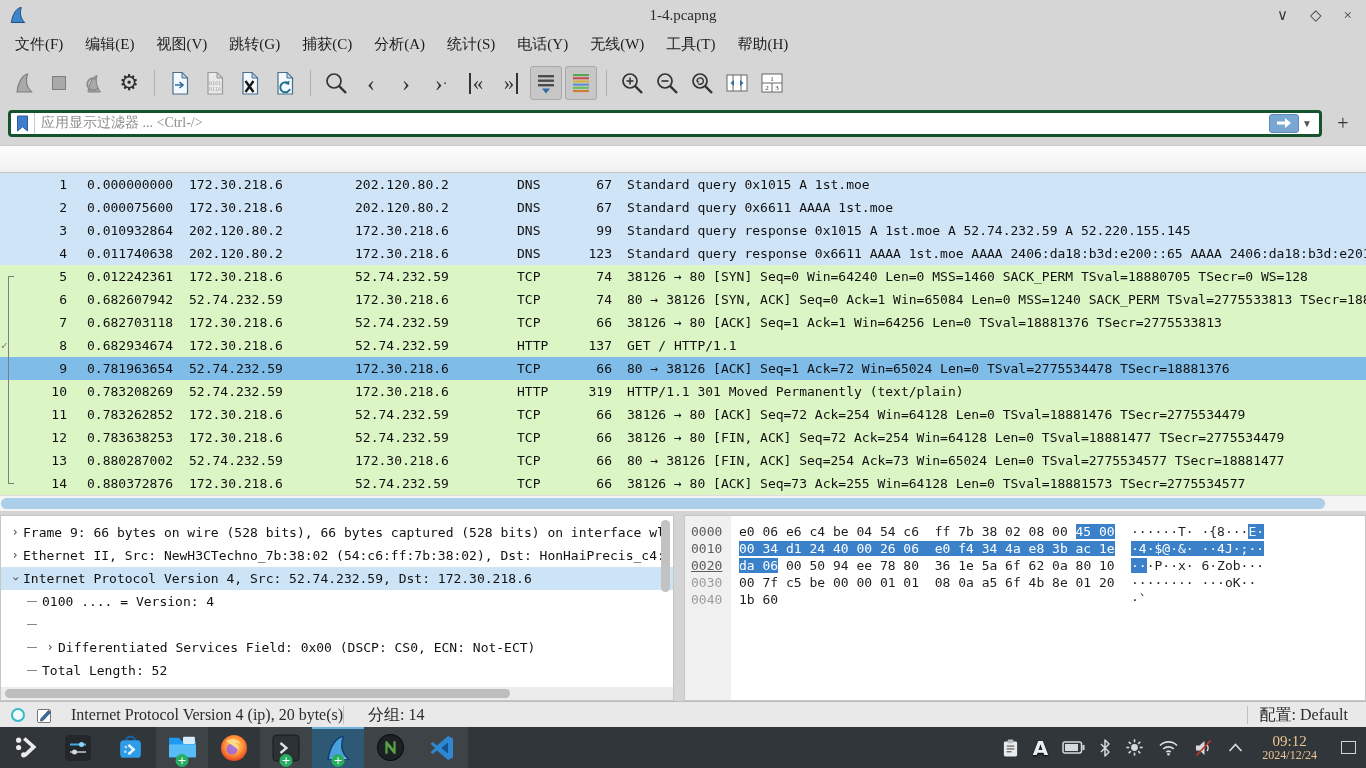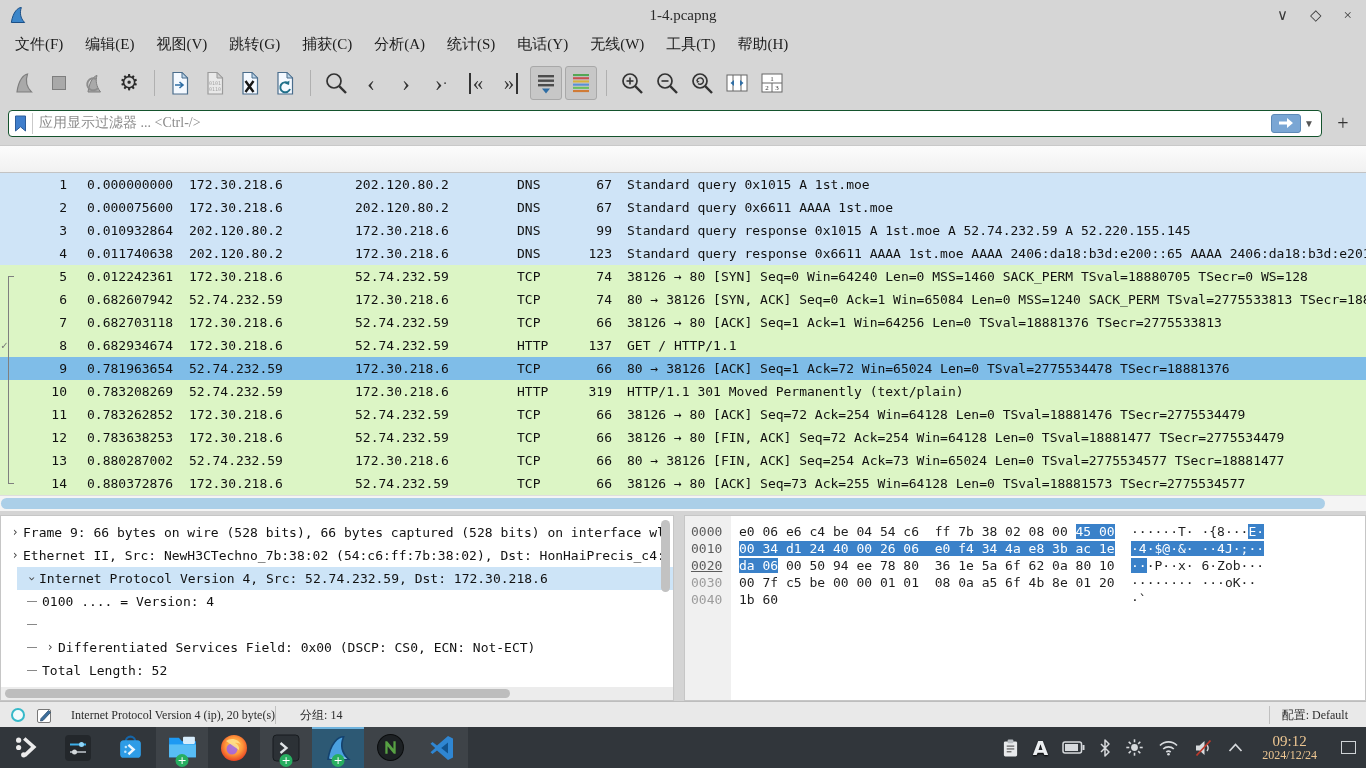--- a/index.html
+++ b/index.html
@@ -20,21 +20,21 @@
 
   
   .toolbar { height:48px; background:#d6d6d6; display:flex; align-items:center; padding-left:8px; gap:3px; }
   .tbtn { width:32px; height:34px; display:flex; align-items:center; justify-content:center; border:1px solid transparent; border-radius:3px; }
   .tbtn.pressed { background:#c7c7c7; border-color:#a8a8a8; }
   .tsep { width:1px; height:26px; background:#b0b0b0; margin:0 6px; }
   .navglyph { font-size:21px; color:#333; line-height:1; }
 
   
   .filterbar { height:38px; background:#d6d6d6; display:flex; align-items:center; padding:0 10px 6px 8px; }
-  .filterfield { flex:1; height:27px; background:#fff; border:1px solid #14532d; border-radius:4px; display:flex; align-items:center; padding:0 5px; }
+  .filterfield { flex:1; height:27px; background:#fff; border:3px solid #14532d; border-radius:4px; display:flex; align-items:center; padding:0 5px; }
   .filterfield .bk { display:flex; margin-right:6px; border-right:1px solid #c9c9c9; padding-right:5px; height:21px; align-items:center;}
   .filterfield input { flex:1; border:none; outline:none; font-size:14px; font-family:"Liberation Serif","DejaVu Serif",serif; color:#222; background:transparent; }
   .filterfield input::placeholder { color:#8b8b8b; opacity:1; }
   .applybtn { width:30px; height:19px; background:#7aa6d4; border:1px solid #5d8ab8; border-radius:3px; display:flex; align-items:center; justify-content:center; margin-right:3px; }
   .caret { font-size:10px; color:#555; margin-right:2px; }
   .plusbtn { width:26px; height:26px; margin-left:8px; display:flex; align-items:center; justify-content:center; font-size:20px; color:#333; }
 
   
   .pkheader { height:28px; background:linear-gradient(#fcfcfc,#f1f1f1); border-top:1px solid #c9c9c9; border-bottom:1px solid #c3c3c3; display:flex; font-size:14.5px; color:#1b1b1b; }
   .pkheader .hc { border-right:1px solid #d2d2d2; display:flex; align-items:center; padding-left:8px; overflow:hidden; white-space:nowrap; }
@@ -59,40 +59,40 @@
   .prow.br-bot .c0::after { top:auto; bottom:11px; }
   .chkmark { position:absolute; left:1px; top:0; font-size:11px; color:#777; }
   .pk-hscroll { height:16px; background:#f4f4f4; border-top:1px solid #dedede; position:relative; }
   .pk-hscroll .thumb { position:absolute; top:2px; left:1px; height:11px; width:1324px; background:#abcfe8; border-radius:6px; }
 
   
   .lower { height:190px; display:flex; background:#d4d4d4; gap:10px; padding-top:4px; }
   .detailpane { width:674px; background:#fff; border:1px solid #c6c6c6; position:relative; overflow:hidden; display:flex; flex-direction:column;}
   .drows { padding-top:5px; flex:1; }
   .drow { height:23px; line-height:23px; font-size:13px; white-space:nowrap; overflow:hidden; display:flex; align-items:center; color:#111; }
-  .drow.sel { background:#cde4f7;margin-left:16px; }
+  .drow.sel { background:#cde4f7; }
   .drow .exp { width:16px; text-align:center; color:#444; font-size:12px; flex-shrink:0; display:inline-block; }
   .drow .exp.open { transform:rotate(90deg); }
   .drow.lvl0 { padding-left:6px; }
   .drow.lvl1 { padding-left:26px; }
   .dash { display:inline-block; width:10px; border-top:1px solid #888; margin-right:5px; flex-shrink:0;}
   .d-vscroll { position:absolute; right:2px; top:4px; width:10px; height:160px; }
   .d-vscroll .thumb { width:9px; height:72px; background:#c2c2c2; border-radius:5px; }
   .d-hscroll { height:13px; background:#ececec; position:relative; }
   .d-hscroll .thumb { position:absolute; top:2px; left:4px; width:505px; height:9px; background:#bdbdbd; border-radius:5px; }
   .hexpane { flex:1; background:#fff; border:1px solid #c6c6c6; position:relative; overflow:hidden; padding-top:7px; }
   .hexpane .offstrip { position:absolute; left:0; top:0; bottom:0; width:46px; background:#f0f0f0; }
   .hexrow { position:relative; height:17px; line-height:17px; font-size:13px; white-space:pre; display:flex; }
   .hexrow .off { width:46px; flex-shrink:0; text-align:left; padding-left:6px; }
   .hexrow .hx { width:392px; flex-shrink:0; margin-left:8px; }
   .hexrow .asc { }
   .hseg { background:var(--hex-sel); color:#fff; }
 
   
-  .statusbar { height:27px; background:#e9e9e9; border-top:1px solid #bdbdbd; display:flex; align-items:center; font-size:12px; color:#2c2c2c; }
+  .statusbar { height:27px; background:#e9e9e9; border-top:1px solid #bdbdbd; display:flex; align-items:center; font-size:16px; color:#2c2c2c; }
   .statusbar .sic { margin-left:10px; display:flex; align-items:center; }
   .statusbar .fieldinfo { margin-left:18px; }
   .ssep { width:1px; height:18px; background:#c0c0c0; }
   .sb-packets { margin-left:24px; }
   .sb-profile { margin-left:12px; margin-right:18px; }
 
   
   .taskbar { position:absolute; left:0; bottom:0; width:1366px; height:41px; background:var(--taskbar); display:flex; align-items:stretch; }
   .tile { width:52px; display:flex; align-items:center; justify-content:center; position:relative; }
   .tile.run { background:#3e4348; }

